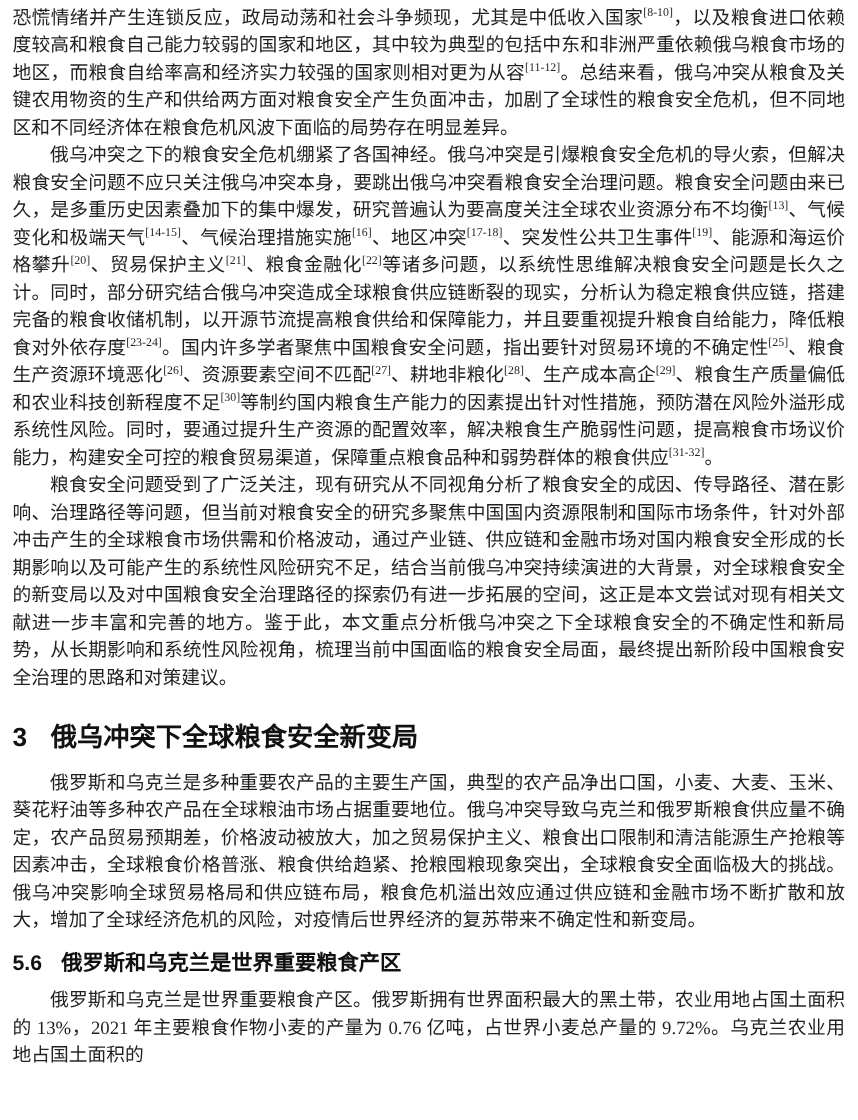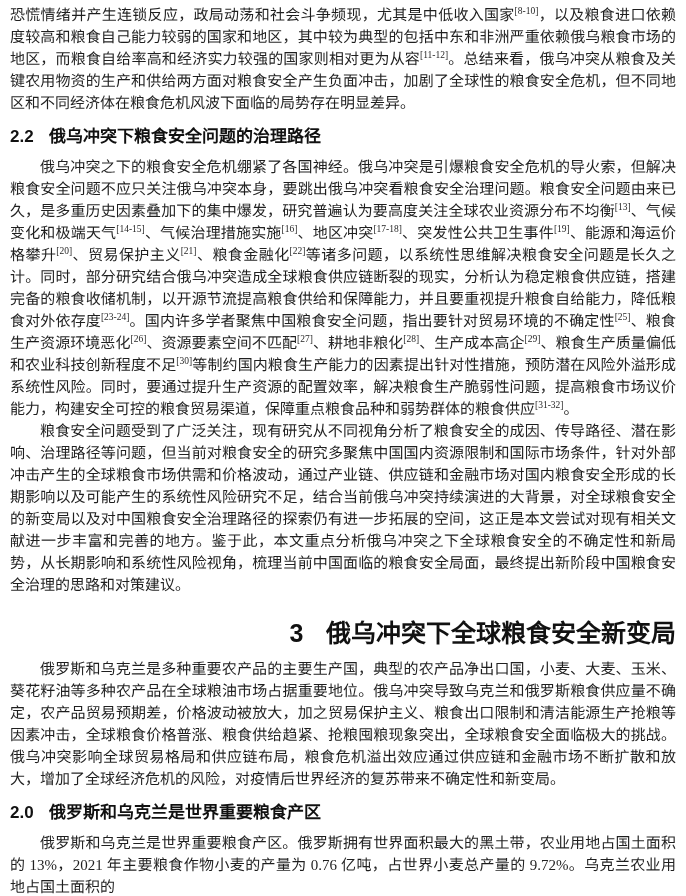--- a/index.html
+++ b/index.html
@@ -35,48 +35,44 @@
     font-weight: 700;
     color: #111111;
     margin: 0;
   }
   h2.sub {
     font-size: 17px;
     line-height: 22px;
     margin: 12px 0 8px 0;
   }
   h1.main {
-    font-size: 25px;
+    font-size: 21px;
     line-height: 26px;
     margin: 24px 0 12px 0;
-    text-align: right;
   }
   .num { margin-right: 0.9em; }
 </style>
 </head>
 <body>
 
 <main class="page">
 
   <p class="body">恐慌情绪并产生连锁反应，政局动荡和社会斗争频现，尤其是中低收入国家<sup>[8-10]</sup>，以及粮食进口依赖度较高和粮食自己能力较弱的国家和地区，其中较为典型的包括中东和非洲严重依赖俄乌粮食市场的地区，而粮食自给率高和经济实力较强的国家则相对更为从容<sup>[11-12]</sup>。总结来看，俄乌冲突从粮食及关键农用物资的生产和供给两方面对粮食安全产生负面冲击，加剧了全球性的粮食安全危机，但不同地区和不同经济体在粮食危机风波下面临的局势存在明显差异。</p>
 
-  <h2 class="sub">
-    <span class="num">2.2</span><span>俄乌冲突下粮食安全问题的治理路径</span>
-  </h2>
 
   <p class="body indent">俄乌冲突之下的粮食安全危机绷紧了各国神经。俄乌冲突是引爆粮食安全危机的导火索，但解决粮食安全问题不应只关注俄乌冲突本身，要跳出俄乌冲突看粮食安全治理问题。粮食安全问题由来已久，是多重历史因素叠加下的集中爆发，研究普遍认为要高度关注全球农业资源分布不均衡<sup>[13]</sup>、气候变化和极端天气<sup>[14-15]</sup>、气候治理措施实施<sup>[16]</sup>、地区冲突<sup>[17-18]</sup>、突发性公共卫生事件<sup>[19]</sup>、能源和海运价格攀升<sup>[20]</sup>、贸易保护主义<sup>[21]</sup>、粮食金融化<sup>[22]</sup>等诸多问题，以系统性思维解决粮食安全问题是长久之计。同时，部分研究结合俄乌冲突造成全球粮食供应链断裂的现实，分析认为稳定粮食供应链，搭建完备的粮食收储机制，以开源节流提高粮食供给和保障能力，并且要重视提升粮食自给能力，降低粮食对外依存度<sup>[23-24]</sup>。国内许多学者聚焦中国粮食安全问题，指出要针对贸易环境的不确定性<sup>[25]</sup>、粮食生产资源环境恶化<sup>[26]</sup>、资源要素空间不匹配<sup>[27]</sup>、耕地非粮化<sup>[28]</sup>、生产成本高企<sup>[29]</sup>、粮食生产质量偏低和农业科技创新程度不足<sup>[30]</sup>等制约国内粮食生产能力的因素提出针对性措施，预防潜在风险外溢形成系统性风险。同时，要通过提升生产资源的配置效率，解决粮食生产脆弱性问题，提高粮食市场议价能力，构建安全可控的粮食贸易渠道，保障重点粮食品种和弱势群体的粮食供应<sup>[31-32]</sup>。</p>
 
 
   <p class="body indent">粮食安全问题受到了广泛关注，现有研究从不同视角分析了粮食安全的成因、传导路径、潜在影响、治理路径等问题，但当前对粮食安全的研究多聚焦中国国内资源限制和国际市场条件，针对外部冲击产生的全球粮食市场供需和价格波动，通过产业链、供应链和金融市场对国内粮食安全形成的长期影响以及可能产生的系统性风险研究不足，结合当前俄乌冲突持续演进的大背景，对全球粮食安全的新变局以及对中国粮食安全治理路径的探索仍有进一步拓展的空间，这正是本文尝试对现有相关文献进一步丰富和完善的地方。鉴于此，本文重点分析俄乌冲突之下全球粮食安全的不确定性和新局势，从长期影响和系统性风险视角，梳理当前中国面临的粮食安全局面，最终提出新阶段中国粮食安全治理的思路和对策建议。</p>
 
   <h1 class="main">
     <span class="num">3</span><span>俄乌冲突下全球粮食安全新变局</span>
   </h1>
 
   <p class="body indent">俄罗斯和乌克兰是多种重要农产品的主要生产国，典型的农产品净出口国，小麦、大麦、玉米、葵花籽油等多种农产品在全球粮油市场占据重要地位。俄乌冲突导致乌克兰和俄罗斯粮食供应量不确定，农产品贸易预期差，价格波动被放大，加之贸易保护主义、粮食出口限制和清洁能源生产抢粮等因素冲击，全球粮食价格普涨、粮食供给趋紧、抢粮囤粮现象突出，全球粮食安全面临极大的挑战。俄乌冲突影响全球贸易格局和供应链布局，粮食危机溢出效应通过供应链和金融市场不断扩散和放大，增加了全球经济危机的风险，对疫情后世界经济的复苏带来不确定性和新变局。</p>
 
   <h2 class="sub">
-    <span class="num">2.0</span><span>俄罗斯和乌克兰是世界重要粮食产区</span>
+    <span class="num">5.6</span><span>俄罗斯和乌克兰是世界重要粮食产区</span>
   </h2>
 
   <p class="body indent">俄罗斯和乌克兰是世界重要粮食产区。俄罗斯拥有世界面积最大的黑土带，农业用地占国土面积的 13%，2021 年主要粮食作物小麦的产量为 0.76 亿吨，占世界小麦总产量的 9.72%。乌克兰农业用地占国土面积的</p>
 
 </main>
 
 </body></html>

